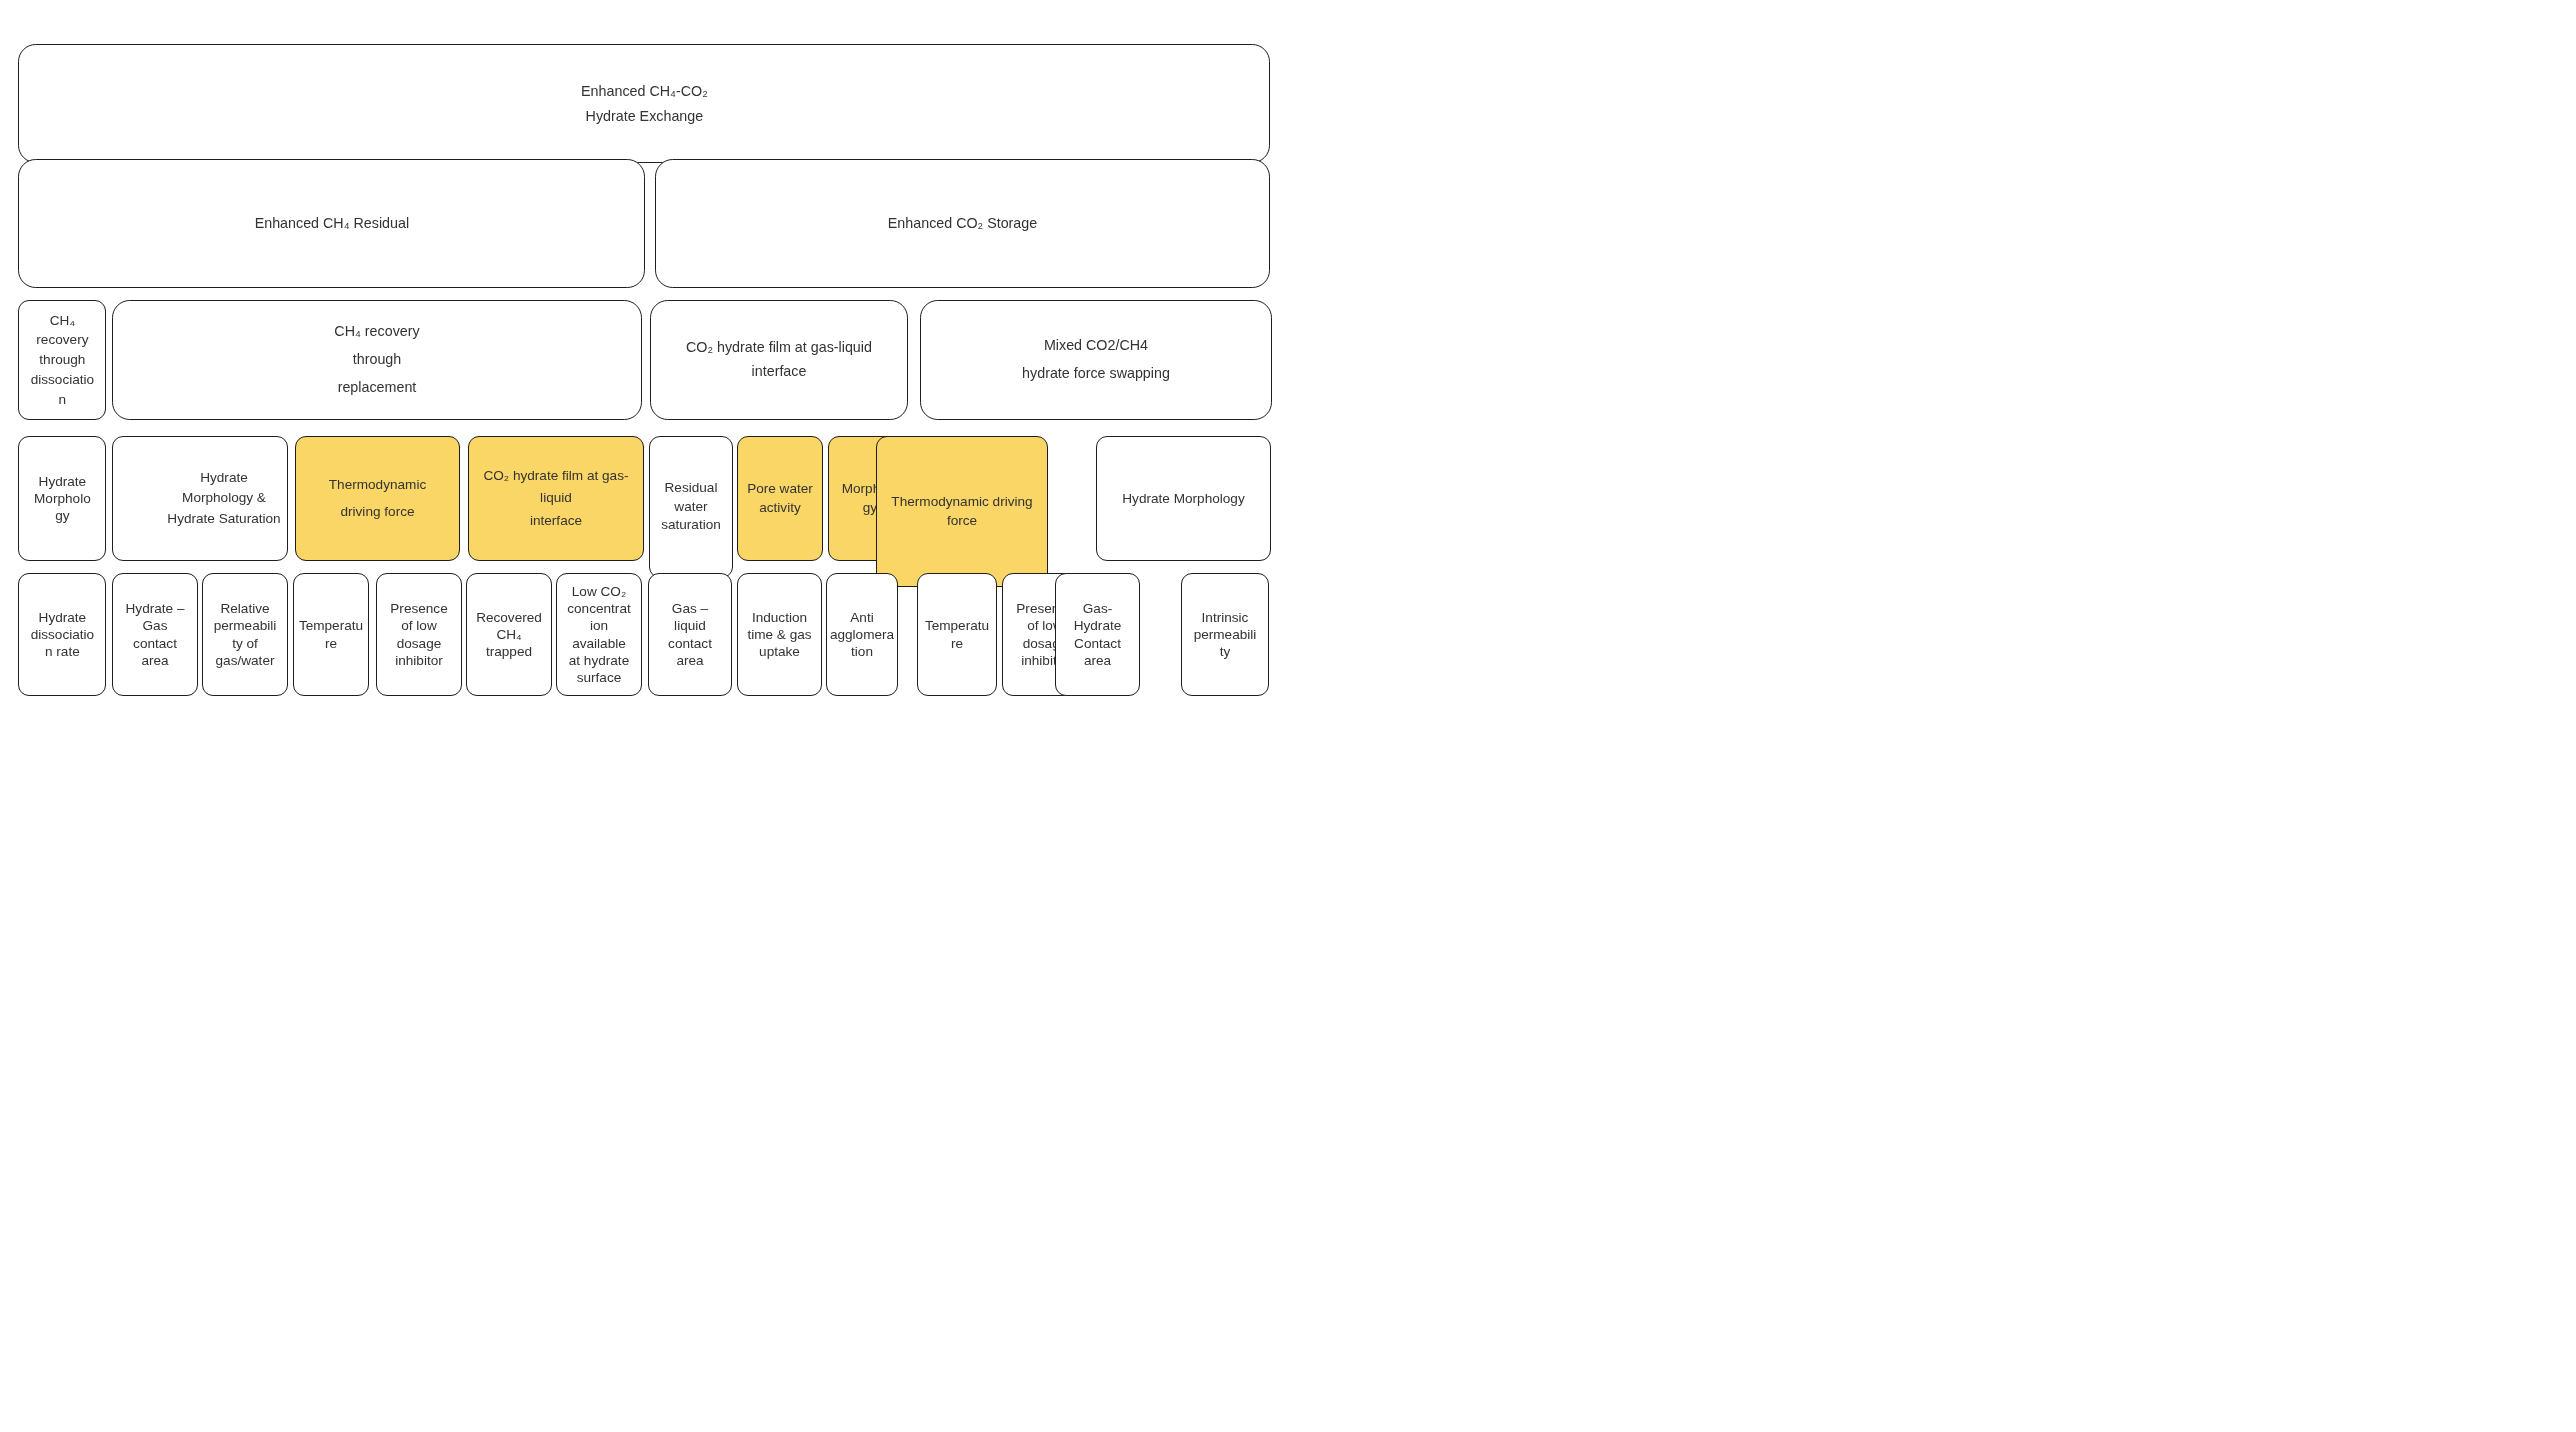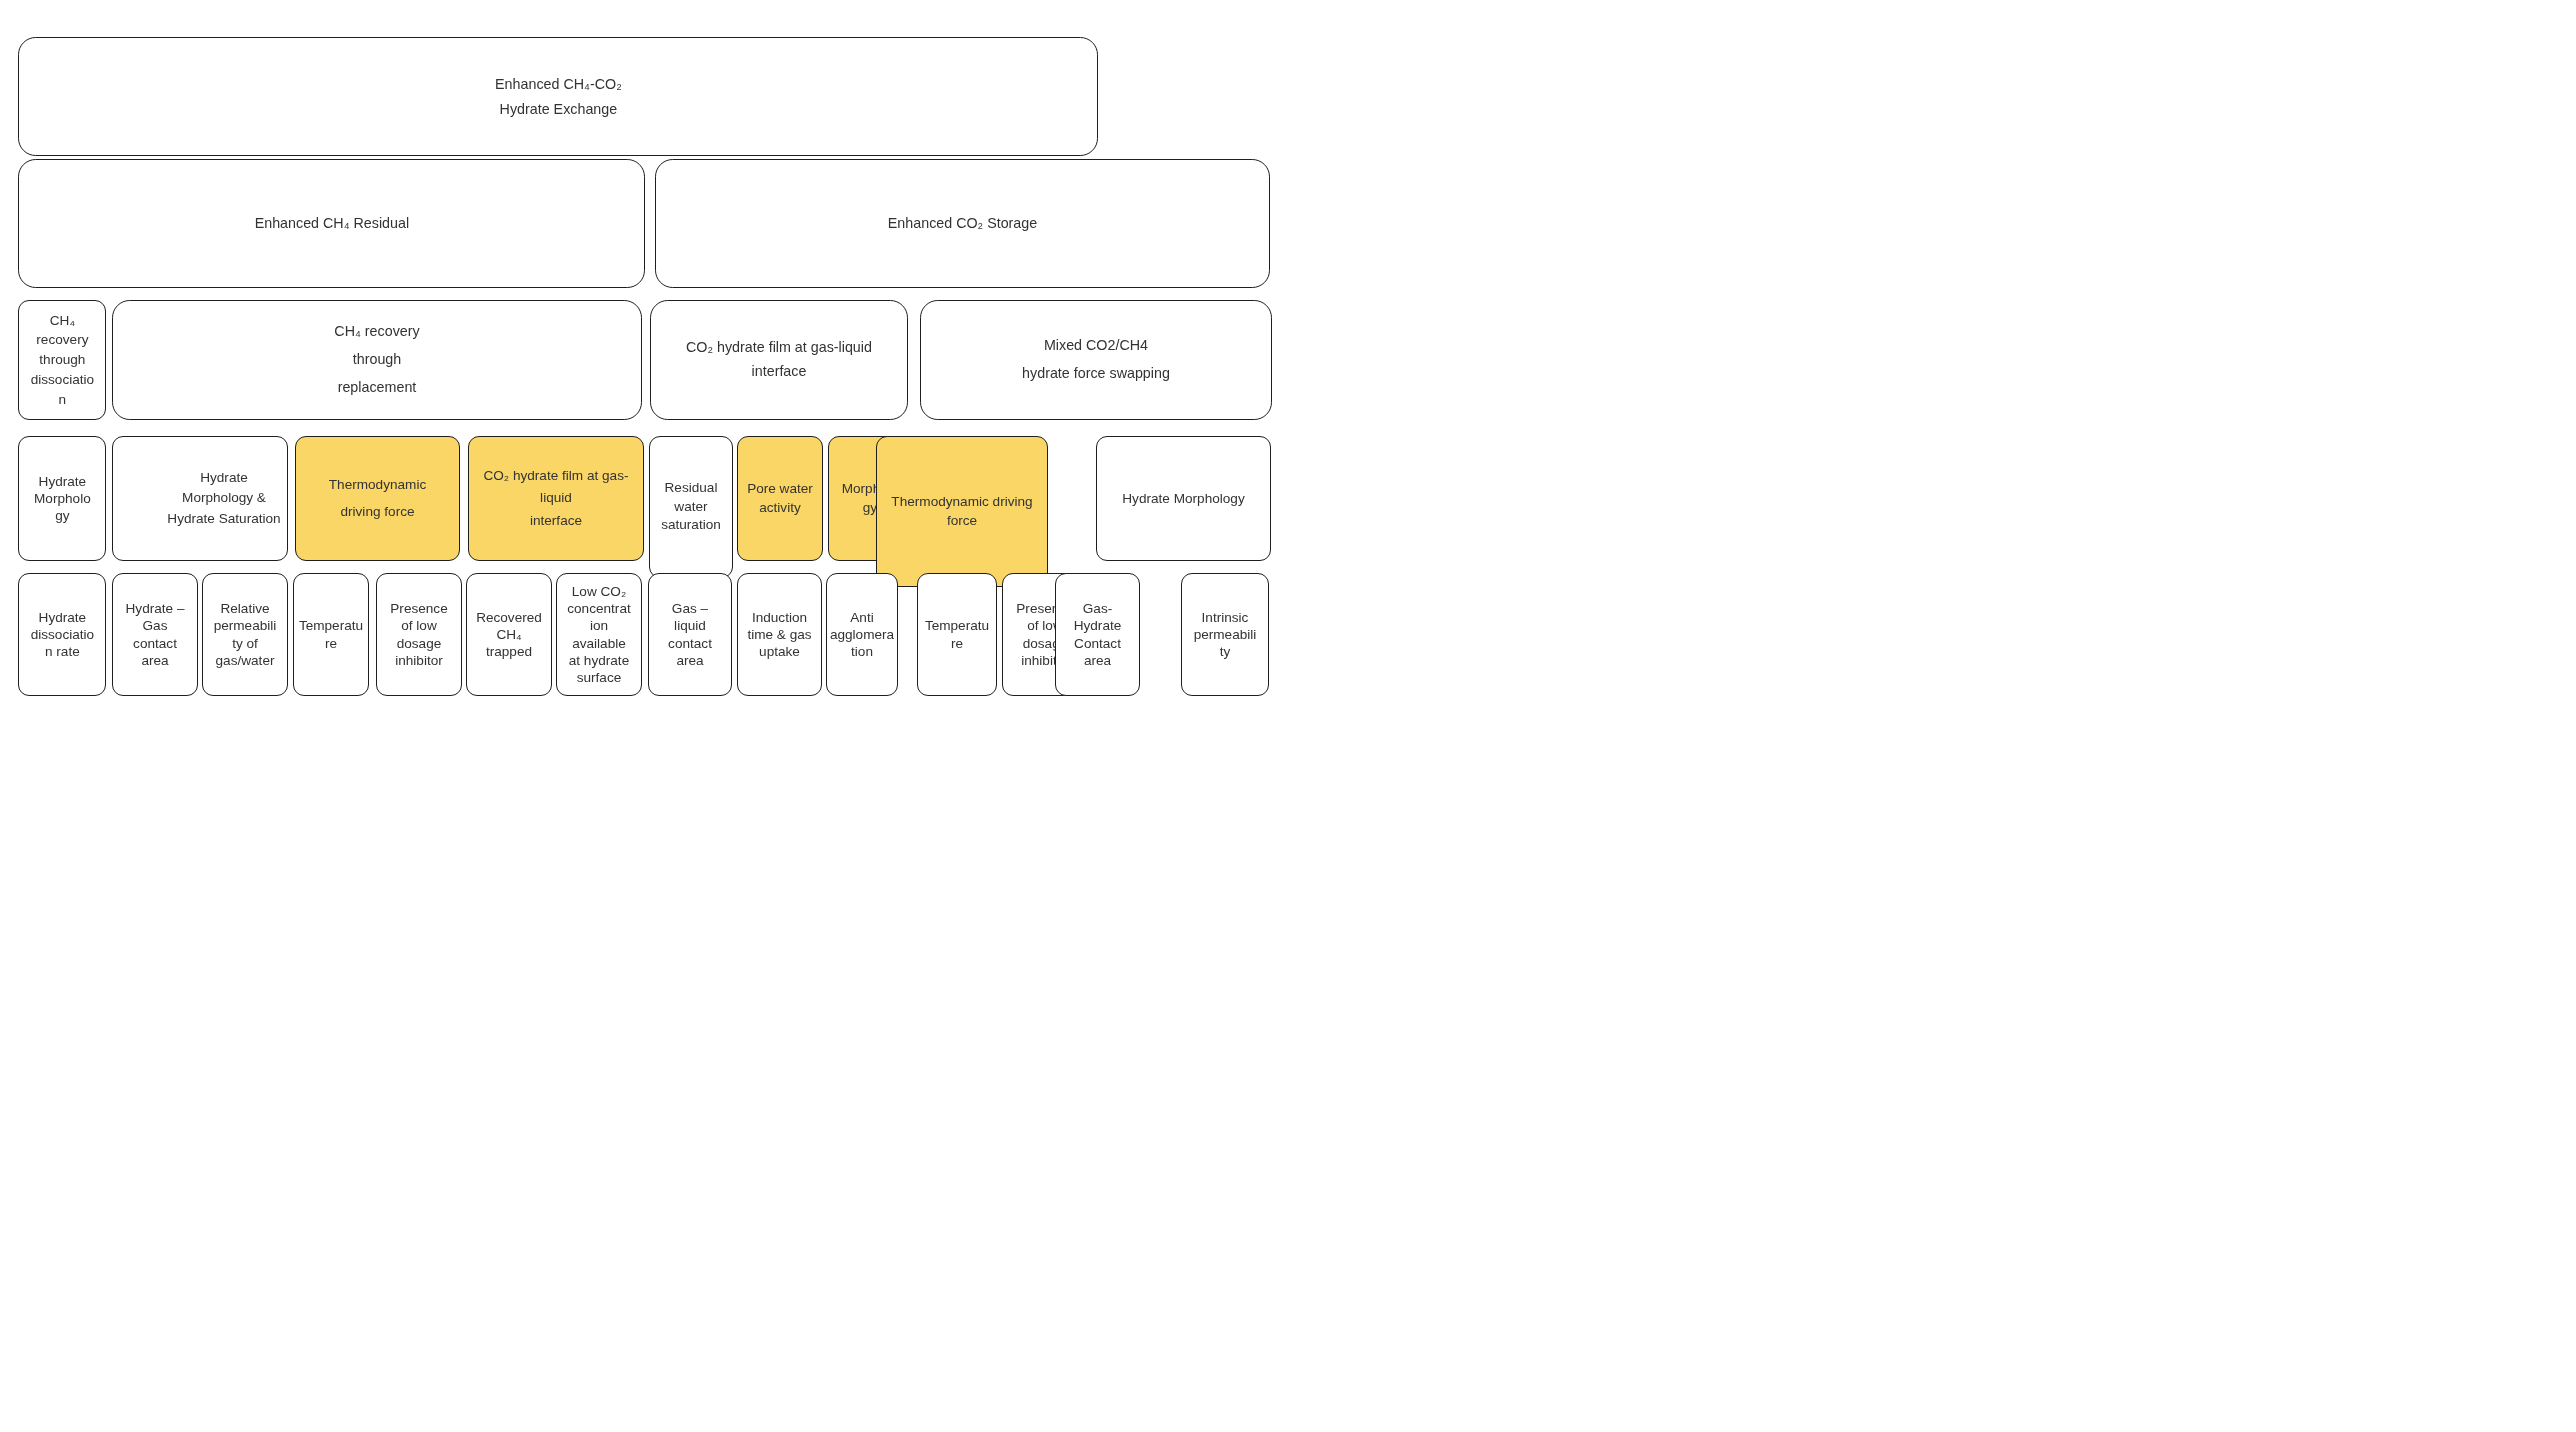--- a/index.html
+++ b/index.html
@@ -36,21 +36,21 @@
   .lh165 .lbl{line-height:1.65;}
   .lh17  .lbl{line-height:1.7;}
   .lh195 .lbl{line-height:1.95;}
   .hl{background:var(--highlight);}
 </style>
 </head>
 <body>
 
 <div id="canvas">
 
-  <div class="box lg lh17" style="left:18.4px;top:37px;width:1080px;height:119px">
+  <div class="box lg lh17" style="left:18.4px;top:44px;width:1252px;height:119px">
     <span class="lbl">Enhanced CH₄-CO₂
 Hydrate Exchange</span>
   </div>
 
   <div class="box lg" style="left:18.4px;top:159px;width:627px;height:129px">
     <span class="lbl">Enhanced CH₄  Residual</span>
   </div>
   <div class="box lg" style="left:655px;top:159px;width:615px;height:129px">
     <span class="lbl">Enhanced CO₂ Storage</span>
   </div>

